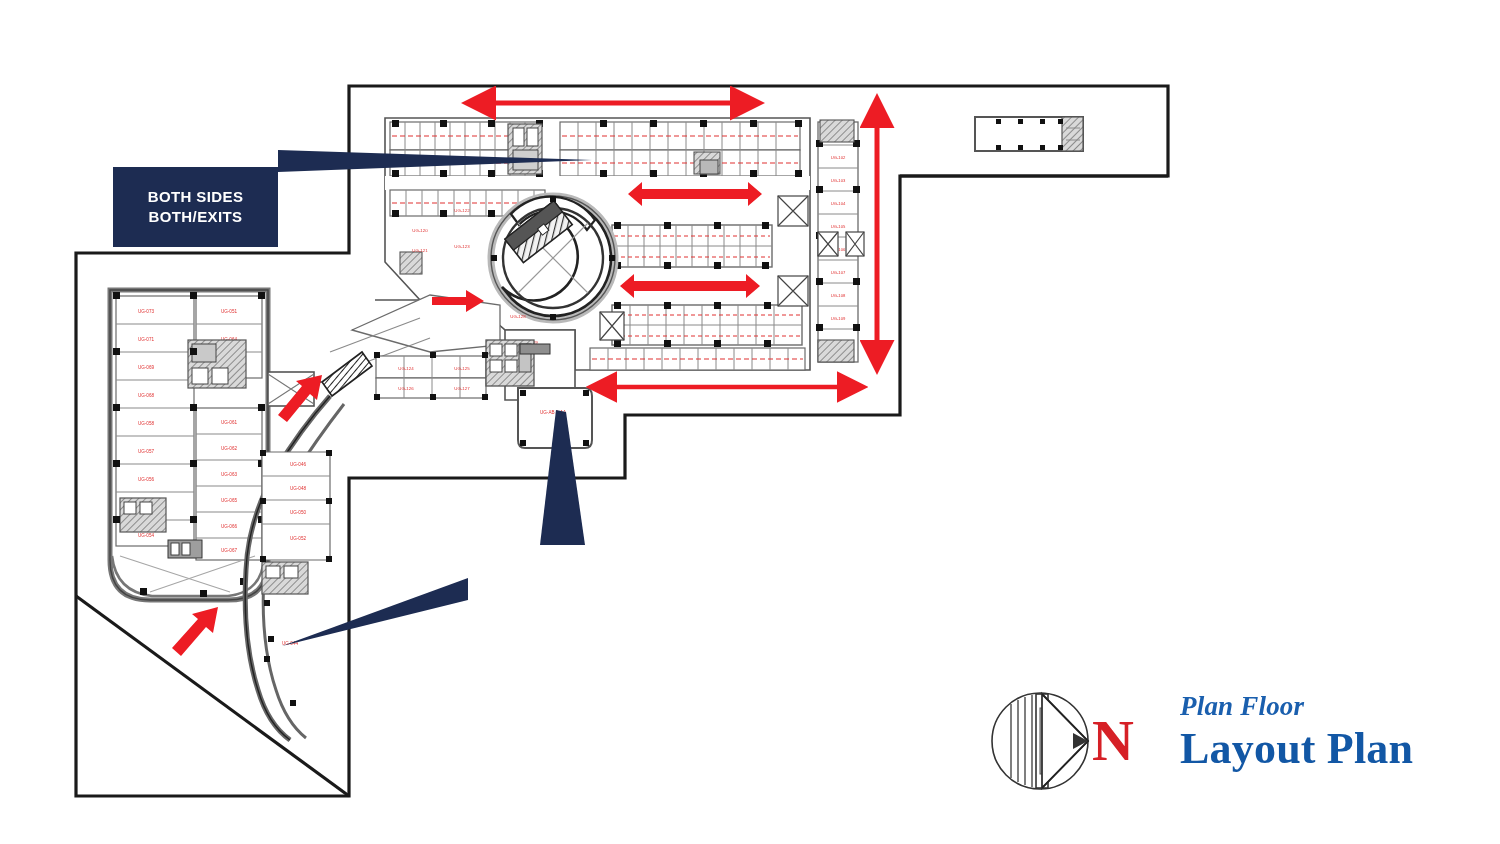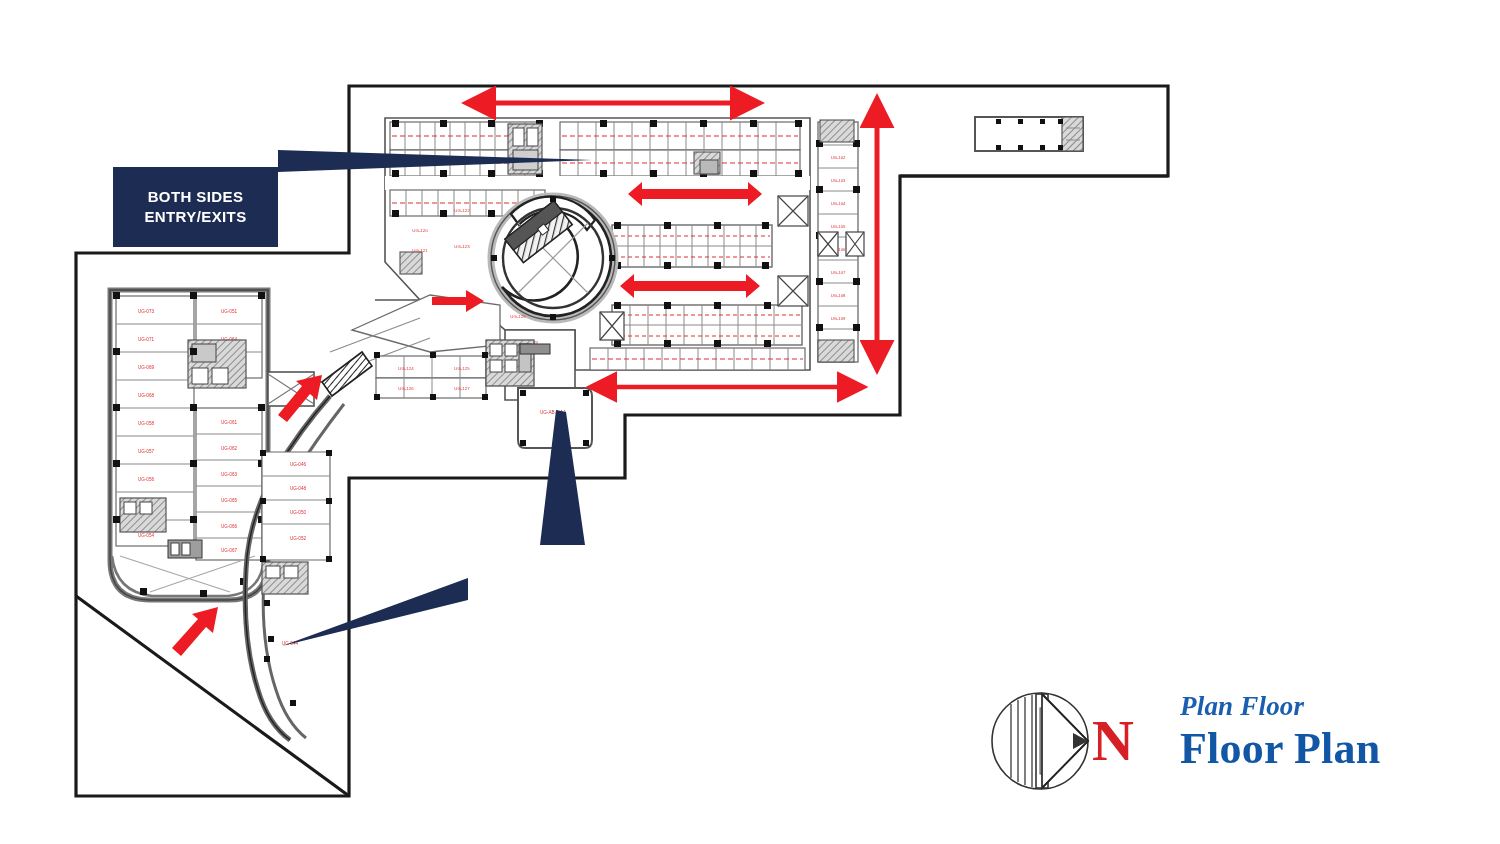--- a/index.html
+++ b/index.html
@@ -636,21 +636,21 @@
 
       <path d="M540,545 L556,410 L566,412 L585,545 Z" fill="#1d2c52"></path>
 
       <path d="M468,578 L468,600 L282,646 Z" fill="#1d2c52"></path>
     </g>
   </svg>
 
   <div class="callout" id="callout-entry">
     <div>
       <span class="line">BOTH SIDES</span>
-      <span class="line">ENTRY/EXITS</span>
+      <span class="line">BOTH/EXITS</span>
     </div>
   </div>
 
 
   <div id="titleblock">
     <svg id="compass" viewBox="0 0 160 110">
       <circle cx="55" cy="55" r="48" fill="#ffffff" stroke="#333" stroke-width="1.6"></circle>
       <g stroke="#555" stroke-width="1.5">
         <line x1="26" y1="18" x2="26" y2="92"></line>
         <line x1="33" y1="14" x2="33" y2="96"></line>
@@ -659,17 +659,17 @@
       </g>
       <rect x="51" y="8" width="12" height="94" fill="#ffffff" stroke="#333" stroke-width="1.6"></rect>
       <rect x="55" y="22" width="4" height="66" fill="#b0b0b0" stroke="#555" stroke-width="1"></rect>
       <path d="M57,8 L103,55 L57,102 Z" fill="#ffffff" stroke="#333" stroke-width="1.8"></path>
       <path d="M57,8 L103,55 L57,102" fill="none" stroke="#222" stroke-width="1.6"></path>
       <path d="M88,47 L103,55 L88,63 Z" fill="#333"></path>
       <text x="128" y="74" font-family="Liberation Serif, serif" font-size="58" font-weight="bold" fill="#d62026" text-anchor="middle">N</text>
     </svg>
     <div id="title-text">
       <div id="title-sub">Plan Floor</div>
-      <div id="title-main">Floor Plan</div>
+      <div id="title-main">Layout Plan</div>
     </div>
   </div>
 
 </div>
 
 </body></html>

